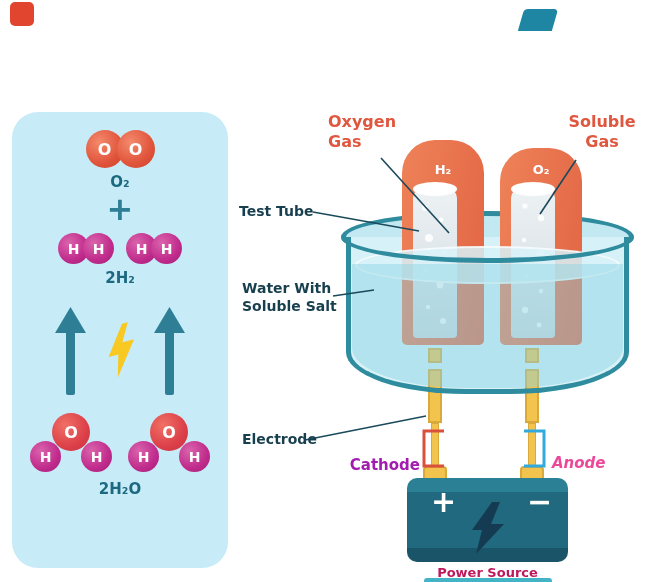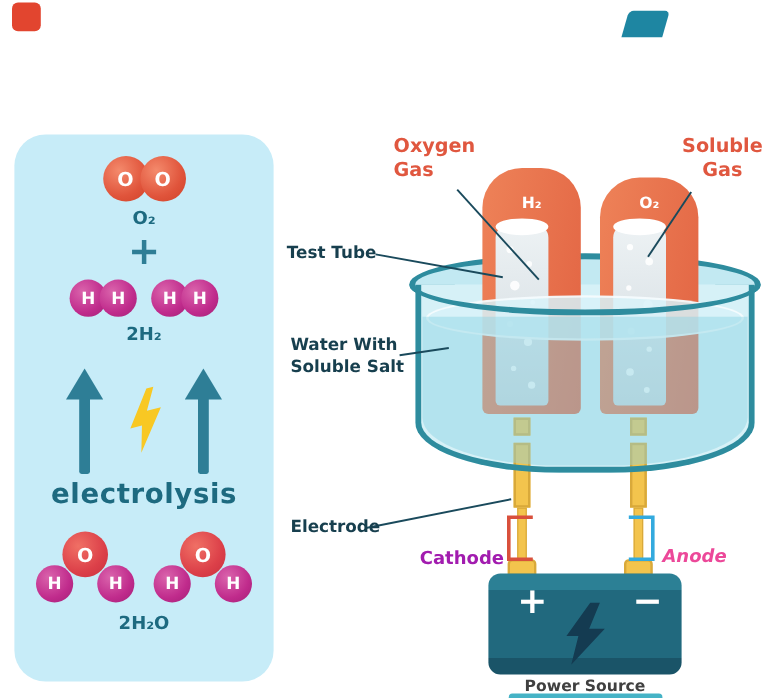--- a/index.html
+++ b/index.html
@@ -75,21 +75,21 @@
   .e-rw { left:528px; top:423px; width:8px;  height:46px; border-width:1px; }
   .e-rn { left:520px; top:466px; width:24px; height:14px; border-radius:4px 4px 0 0; }
 
   
   .battery { position:absolute; left:407px; top:478px; width:161px; height:84px; border-radius:10px; z-index:2;
              background:linear-gradient(#2C8095 0 14px,#21697E 14px 70px,#1A5468 70px); }
   .battery-plus  { position:absolute; left:24px; top:6px;  color:#fff; font-size:30px; font-weight:700; }
   .battery-minus { position:absolute; left:120px; top:6px; color:#fff; font-size:30px; font-weight:700; }
   .battery-bolt  { position:absolute; left:61px; top:24px; }
   .power-source { position:absolute; left:407px; top:565px; width:161px; text-align:center;
-             font-size:13px; font-weight:700; color:#404040; z-index:7; }
+             font-size:13px; font-weight:700; color:#be185d; z-index:7; }
   .bottom-tab { position:absolute; left:424px; top:578px; width:128px; height:4px; background:#45B3C6;
              border-radius:3px 3px 0 0; }
 
   
   .callout { position:absolute; font-weight:700; color:#173F4E; font-size:14px; z-index:7; line-height:1.25; }
   .lbl-oxygen   { left:328px; top:112px; width:80px; text-align:left; color:#E0573F; font-size:16px; }
   .lbl-hydrogen { left:556px; top:112px; width:92px; text-align:center; color:#E0573F; font-size:16px; }
   .lbl-testtube { left:239px; top:203px; }
   .lbl-water    { left:242px; top:280px; width:100px; }
   .lbl-electrode{ left:242px; top:431px; }
@@ -133,21 +133,20 @@
         <polygon points="25.5,4 10,30 41,30"></polygon>
       </g>
       <g fill="#2E7E96">
         <rect x="120" y="26" width="9" height="66" rx="2"></rect>
         <polygon points="124.5,4 109,30 140,30"></polygon>
       </g>
       <g transform="translate(75,46) rotate(-14)">
         <polygon points="8,-24 -13,5 -3,5 -9,27 16,-6 4,-6 14,-24" fill="#F8C823"></polygon>
       </g>
     </svg>
-    <div class="process-label">electrolysis</div>
 
     <div class="h2o-row">
       <div class="h2o-group">
         <span class="atom atom-ow o-pos">O</span>
         <span class="atom atom-h h1-pos">H</span>
         <span class="atom atom-h h2-pos">H</span>
       </div>
       <div class="h2o-group">
         <span class="atom atom-ow o-pos">O</span>
         <span class="atom atom-h h1-pos">H</span>

